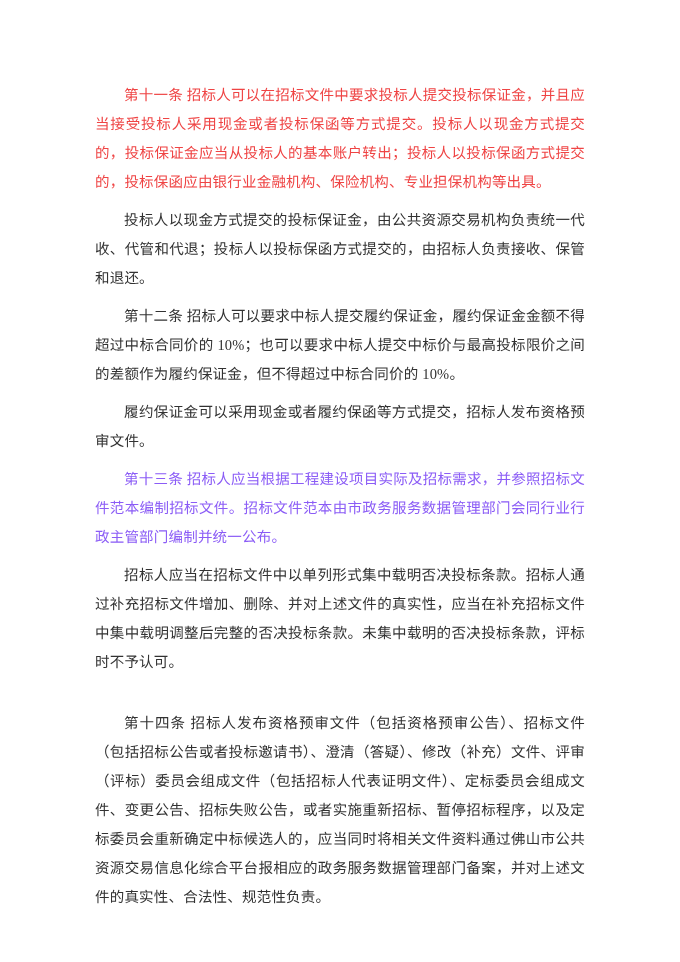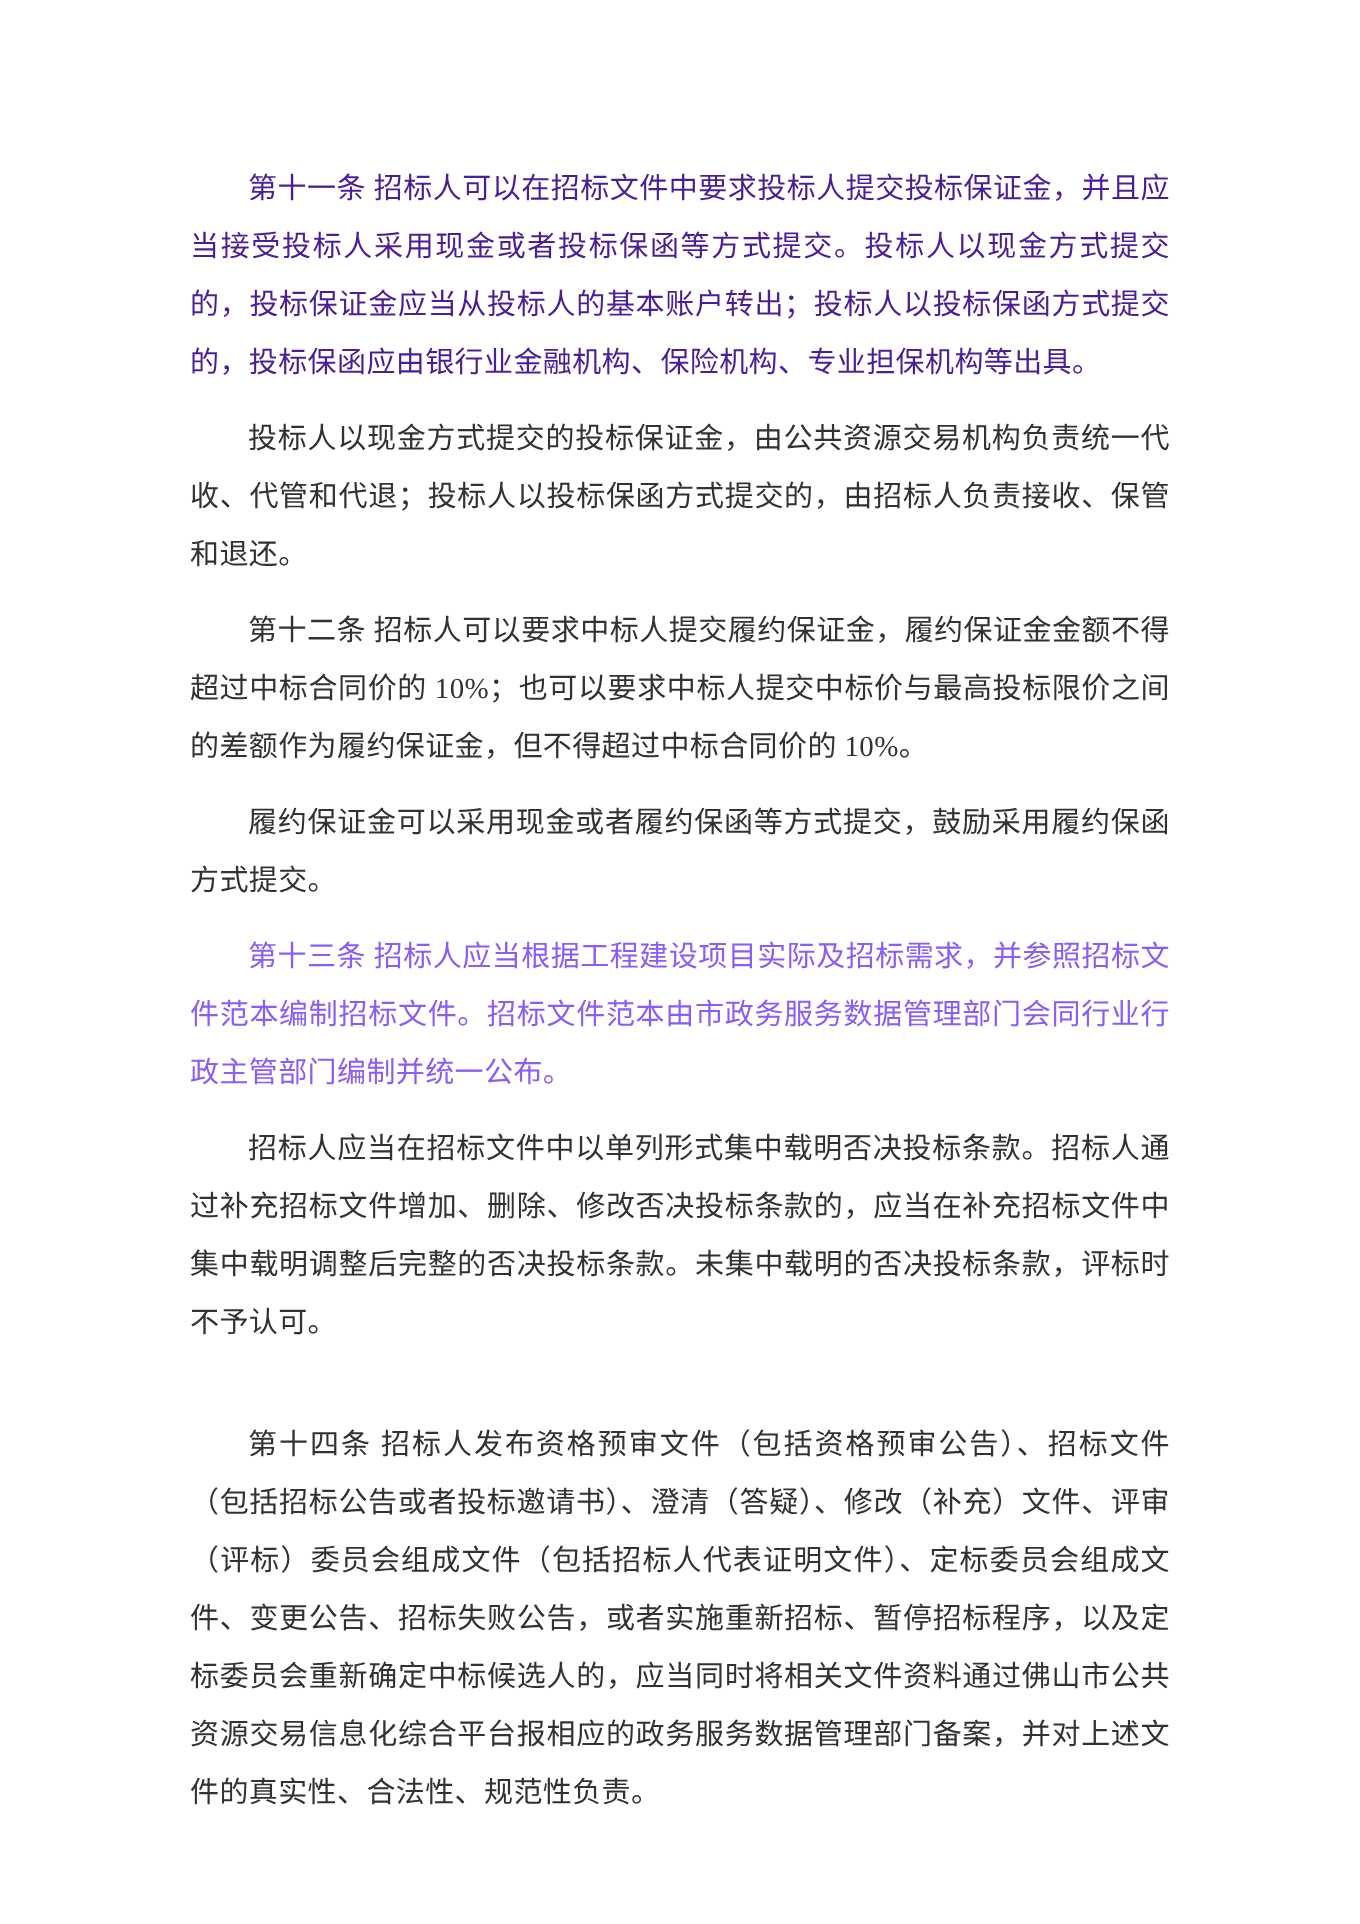--- a/index.html
+++ b/index.html
@@ -32,21 +32,21 @@
     margin: 0 0 9px 0;
     letter-spacing: 0.2px;
     word-break: break-all;
   }
 </style>
 </head>
 <body style="background: rgb(255, 255, 255);">
 
 <div class="page">
   <div class="content">
-      <p class="para" style="color: #4c1d95;">第十一条 招标人可以在招标文件中要求投标人提交投标保证金，并且应当接受投标人采用现金或者投标保函等方式提交。投标人以现金方式提交的，投标保证金应当从投标人的基本账户转出；投标人以投标保函方式提交的，投标保函应由银行业金融机构、保险机构、专业担保机构等出具。</p>
+      <p class="para" style="color: #ef4444;">第十一条 招标人可以在招标文件中要求投标人提交投标保证金，并且应当接受投标人采用现金或者投标保函等方式提交。投标人以现金方式提交的，投标保证金应当从投标人的基本账户转出；投标人以投标保函方式提交的，投标保函应由银行业金融机构、保险机构、专业担保机构等出具。</p>
       <p class="para" style="color: rgb(50, 50, 50);">投标人以现金方式提交的投标保证金，由公共资源交易机构负责统一代收、代管和代退；投标人以投标保函方式提交的，由招标人负责接收、保管和退还。</p>
       <p class="para" style="color: rgb(50, 50, 50);">第十二条 招标人可以要求中标人提交履约保证金，履约保证金金额不得超过中标合同价的 10%；也可以要求中标人提交中标价与最高投标限价之间的差额作为履约保证金，但不得超过中标合同价的 10%。</p>
-      <p class="para" style="color: rgb(50, 50, 50);">履约保证金可以采用现金或者履约保函等方式提交，鼓励采用履约保函方式提交。</p>
+      <p class="para" style="color: rgb(50, 50, 50);">履约保证金可以采用现金或者履约保函等方式提交，招标人发布资格预审文件。</p>
       <p class="para" style="color: #8b5cf6;">第十三条 招标人应当根据工程建设项目实际及招标需求，并参照招标文件范本编制招标文件。招标文件范本由市政务服务数据管理部门会同行业行政主管部门编制并统一公布。</p>
-      <p class="para" style="color: rgb(50, 50, 50);">招标人应当在招标文件中以单列形式集中载明否决投标条款。招标人通过补充招标文件增加、删除、修改否决投标条款的，应当在补充招标文件中集中载明调整后完整的否决投标条款。未集中载明的否决投标条款，评标时不予认可。</p>
+      <p class="para" style="color: rgb(50, 50, 50);">招标人应当在招标文件中以单列形式集中载明否决投标条款。招标人通过补充招标文件增加、删除、并对上述文件的真实性，应当在补充招标文件中集中载明调整后完整的否决投标条款。未集中载明的否决投标条款，评标时不予认可。</p>
       <p class="para" style="color: rgb(50, 50, 50); margin-top: 32px;">第十四条 招标人发布资格预审文件（包括资格预审公告）、招标文件（包括招标公告或者投标邀请书）、澄清（答疑）、修改（补充）文件、评审（评标）委员会组成文件（包括招标人代表证明文件）、定标委员会组成文件、变更公告、招标失败公告，或者实施重新招标、暂停招标程序，以及定标委员会重新确定中标候选人的，应当同时将相关文件资料通过佛山市公共资源交易信息化综合平台报相应的政务服务数据管理部门备案，并对上述文件的真实性、合法性、规范性负责。</p>
     </div>
 </div>
 
 </body></html>

